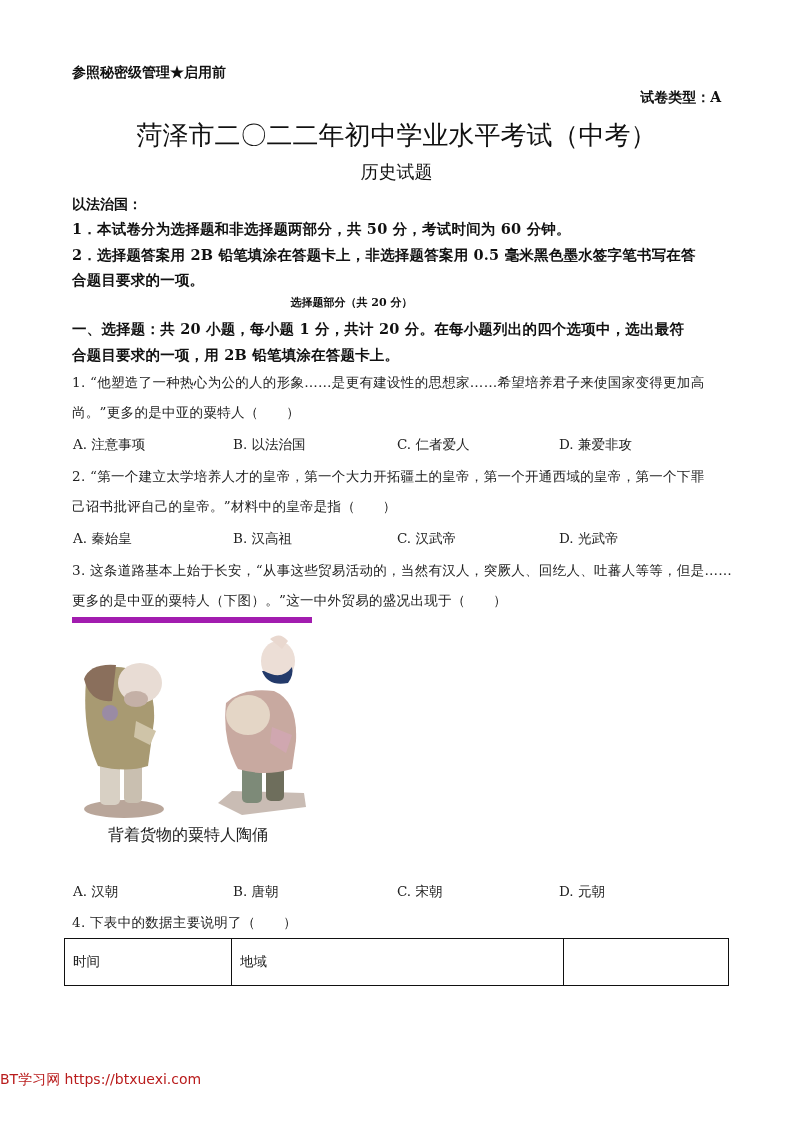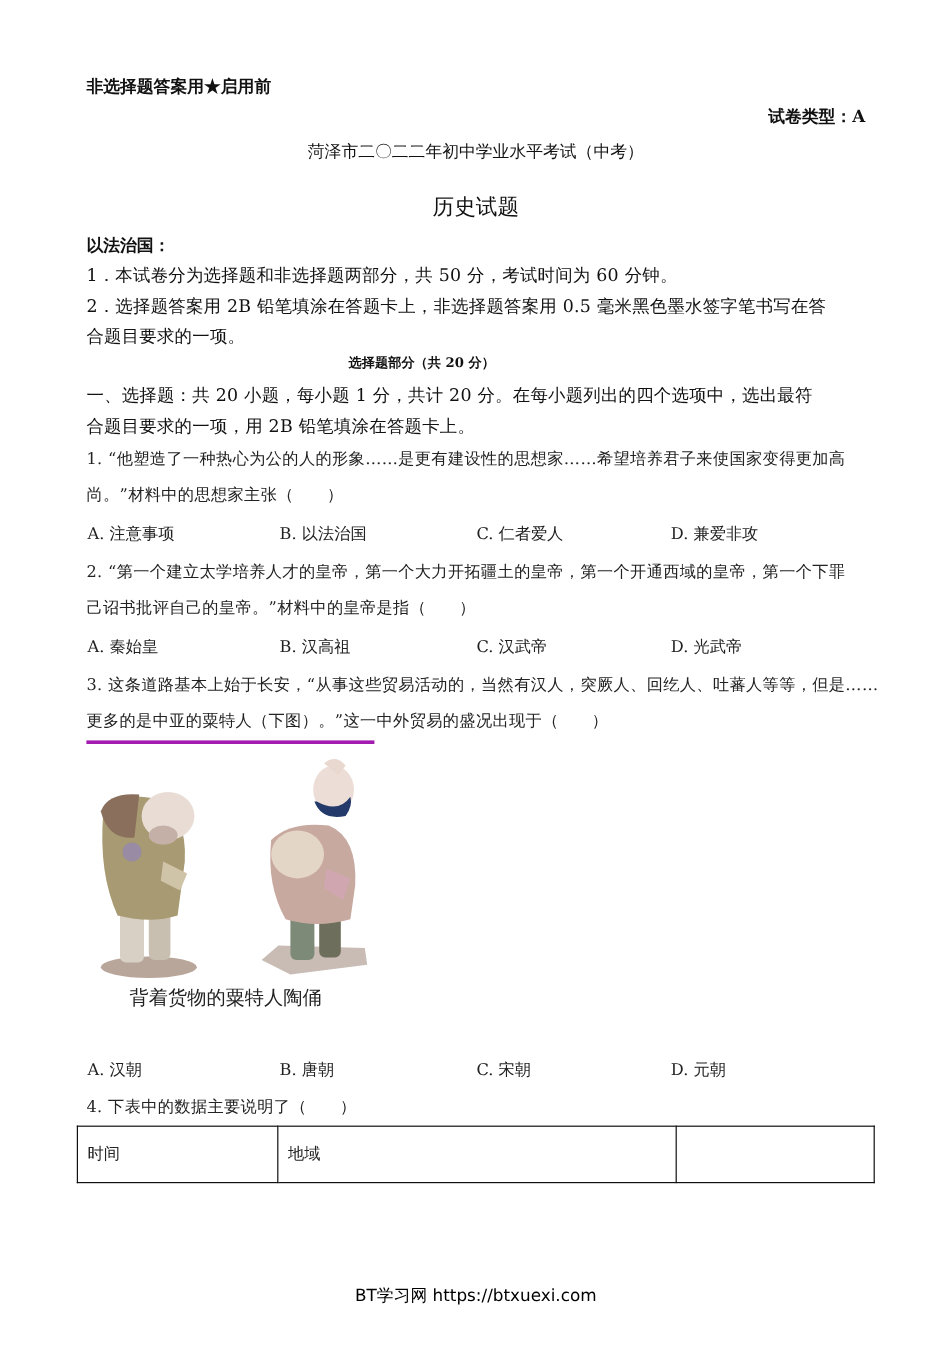--- a/index.html
+++ b/index.html
@@ -3,62 +3,62 @@
   <meta charset="utf-8">
   <style>
     html, body { margin: 0; padding: 0; background: #ffffff; }
     body {
       width: 793px; height: 1122px; position: relative; overflow: hidden;
       font-family: "DejaVu Serif", "Liberation Serif", serif; color: #111;
     }
     .abs { position: absolute; white-space: nowrap; }
     .secret { left: 72px; top: 64px; font-size: 14px; font-weight: bold; }
     .type { right: 72px; top: 89px; font-size: 14px; font-weight: bold; }
-    .title { left: 0; width: 793px; text-align: center; top: 118px; font-size: 14px; }
+    .title { left: 0; width: 793px; text-align: center; top: 118px; font-size: 26px; }
     .subtitle { left: 0; width: 793px; text-align: center; top: 160px; font-size: 18px; }
     .notes-h { left: 72px; top: 196px; font-size: 14px; font-weight: bold; }
-    .line { left: 72px; font-size: 14.5px; font-weight: normal; letter-spacing: 0.2px; }
+    .line { left: 72px; font-size: 14.5px; font-weight: bold; letter-spacing: 0.2px; }
     .sec-title { left: 0; width: 703px; text-align: center; top: 295px; font-size: 11px; font-weight: bold; }
     .q { left: 72px; font-size: 13.5px; color: #222; letter-spacing: 0.3px; }
     .opt { font-size: 13.5px; color: #222; }
     .figure {
       position: absolute; left: 72px; top: 617px; width: 240px; height: 230px;
-      border-top: 3px solid #a21caf;
+      border-top: 6px solid #a21caf;
     }
     .statue { position: absolute; }
     .caption { position: absolute; left: 36px; top: 202px; font-family: "DejaVu Sans", sans-serif; font-size: 16px; color: #222; }
     table.t4 {
       position: absolute; left: 64px; top: 938px; width: 665px; height: 42px;
       border-collapse: collapse; font-size: 13.5px; color: #222;
     }
     table.t4 td { border: 1.5px solid #111; padding: 14px 8px; vertical-align: middle; }
     .footer {
-      left: 0; width: 793px; text-align: center; top: 1071px;
-      font-family: "DejaVu Sans", sans-serif; font-size: 14px; color: #000000;
+      left: 0; width: 793px; text-align: left; top: 1071px;
+      font-family: "DejaVu Sans", sans-serif; font-size: 14px; color: #b91c1c;
     }
   </style>
 </head>
 <body>
 
-<div class="abs secret">非选择题答案用★启用前</div>
+<div class="abs secret">参照秘密级管理★启用前</div>
 <div class="abs type">试卷类型：A</div>
 <div class="abs title">菏泽市二〇二二年初中学业水平考试（中考）</div>
 <div class="abs subtitle">历史试题</div>
 
 <div class="abs notes-h">以法治国：</div>
 <div class="abs line" style="top:220px">1．本试卷分为选择题和非选择题两部分，共 50 分，考试时间为 60 分钟。</div>
 <div class="abs line" style="top:246px">2．选择题答案用 2B 铅笔填涂在答题卡上，非选择题答案用 0.5 毫米黑色墨水签字笔书写在答</div>
 <div class="abs line" style="top:271px">合题目要求的一项。</div>
 
 <div class="abs sec-title">选择题部分（共 20 分）</div>
 <div class="abs line" style="top:320px">一、选择题：共 20 小题，每小题 1 分，共计 20 分。在每小题列出的四个选项中，选出最符</div>
 <div class="abs line" style="top:346px">合题目要求的一项，用 2B 铅笔填涂在答题卡上。</div>
 
 <div class="abs q" style="top:374px">1. “他塑造了一种热心为公的人的形象……是更有建设性的思想家……希望培养君子来使国家变得更加高</div>
-<div class="abs q" style="top:404px">尚。”材料中的思想家主张（　　）</div>
+<div class="abs q" style="top:404px">尚。”更多的是中亚的粟特人（　　）</div>
 <div class="abs opt" style="left:73px;top:436px">A.  注意事项</div>
 <div class="abs opt" style="left:233px;top:436px">B.  以法治国</div>
 <div class="abs opt" style="left:397px;top:436px">C.  仁者爱人</div>
 <div class="abs opt" style="left:559px;top:436px">D.  兼爱非攻</div>
 
 <div class="abs q" style="top:468px">2. “第一个建立太学培养人才的皇帝，第一个大力开拓疆土的皇帝，第一个开通西域的皇帝，第一个下罪</div>
 <div class="abs q" style="top:498px">己诏书批评自己的皇帝。”材料中的皇帝是指（　　）</div>
 <div class="abs opt" style="left:73px;top:530px">A.  秦始皇</div>
 <div class="abs opt" style="left:233px;top:530px">B.  汉高祖</div>
 <div class="abs opt" style="left:397px;top:530px">C.  汉武帝</div>

